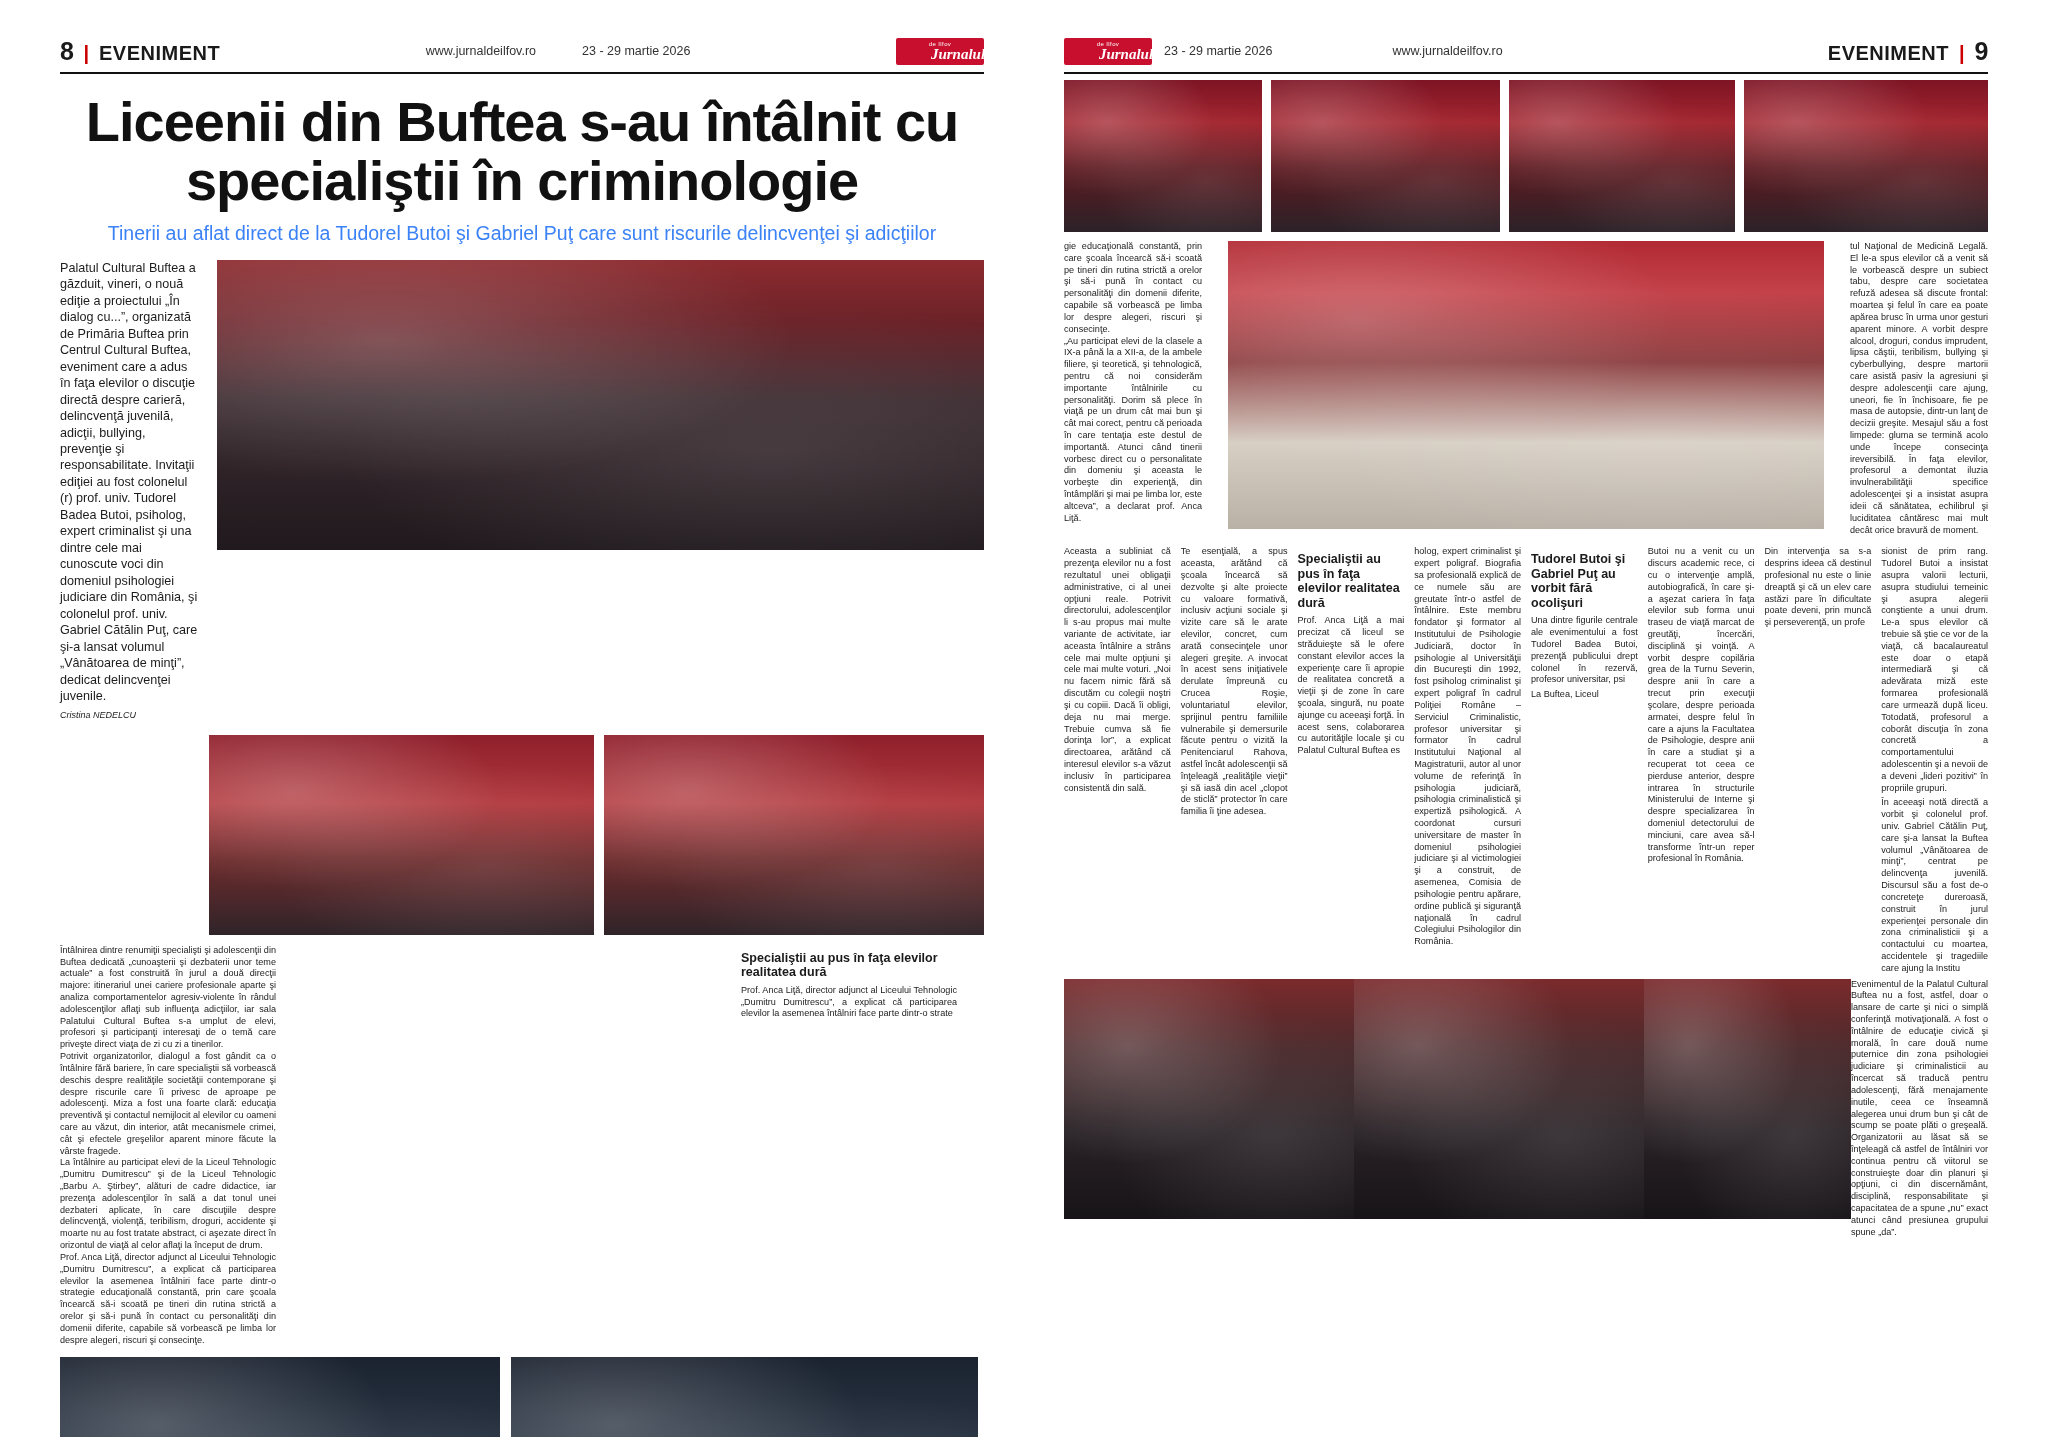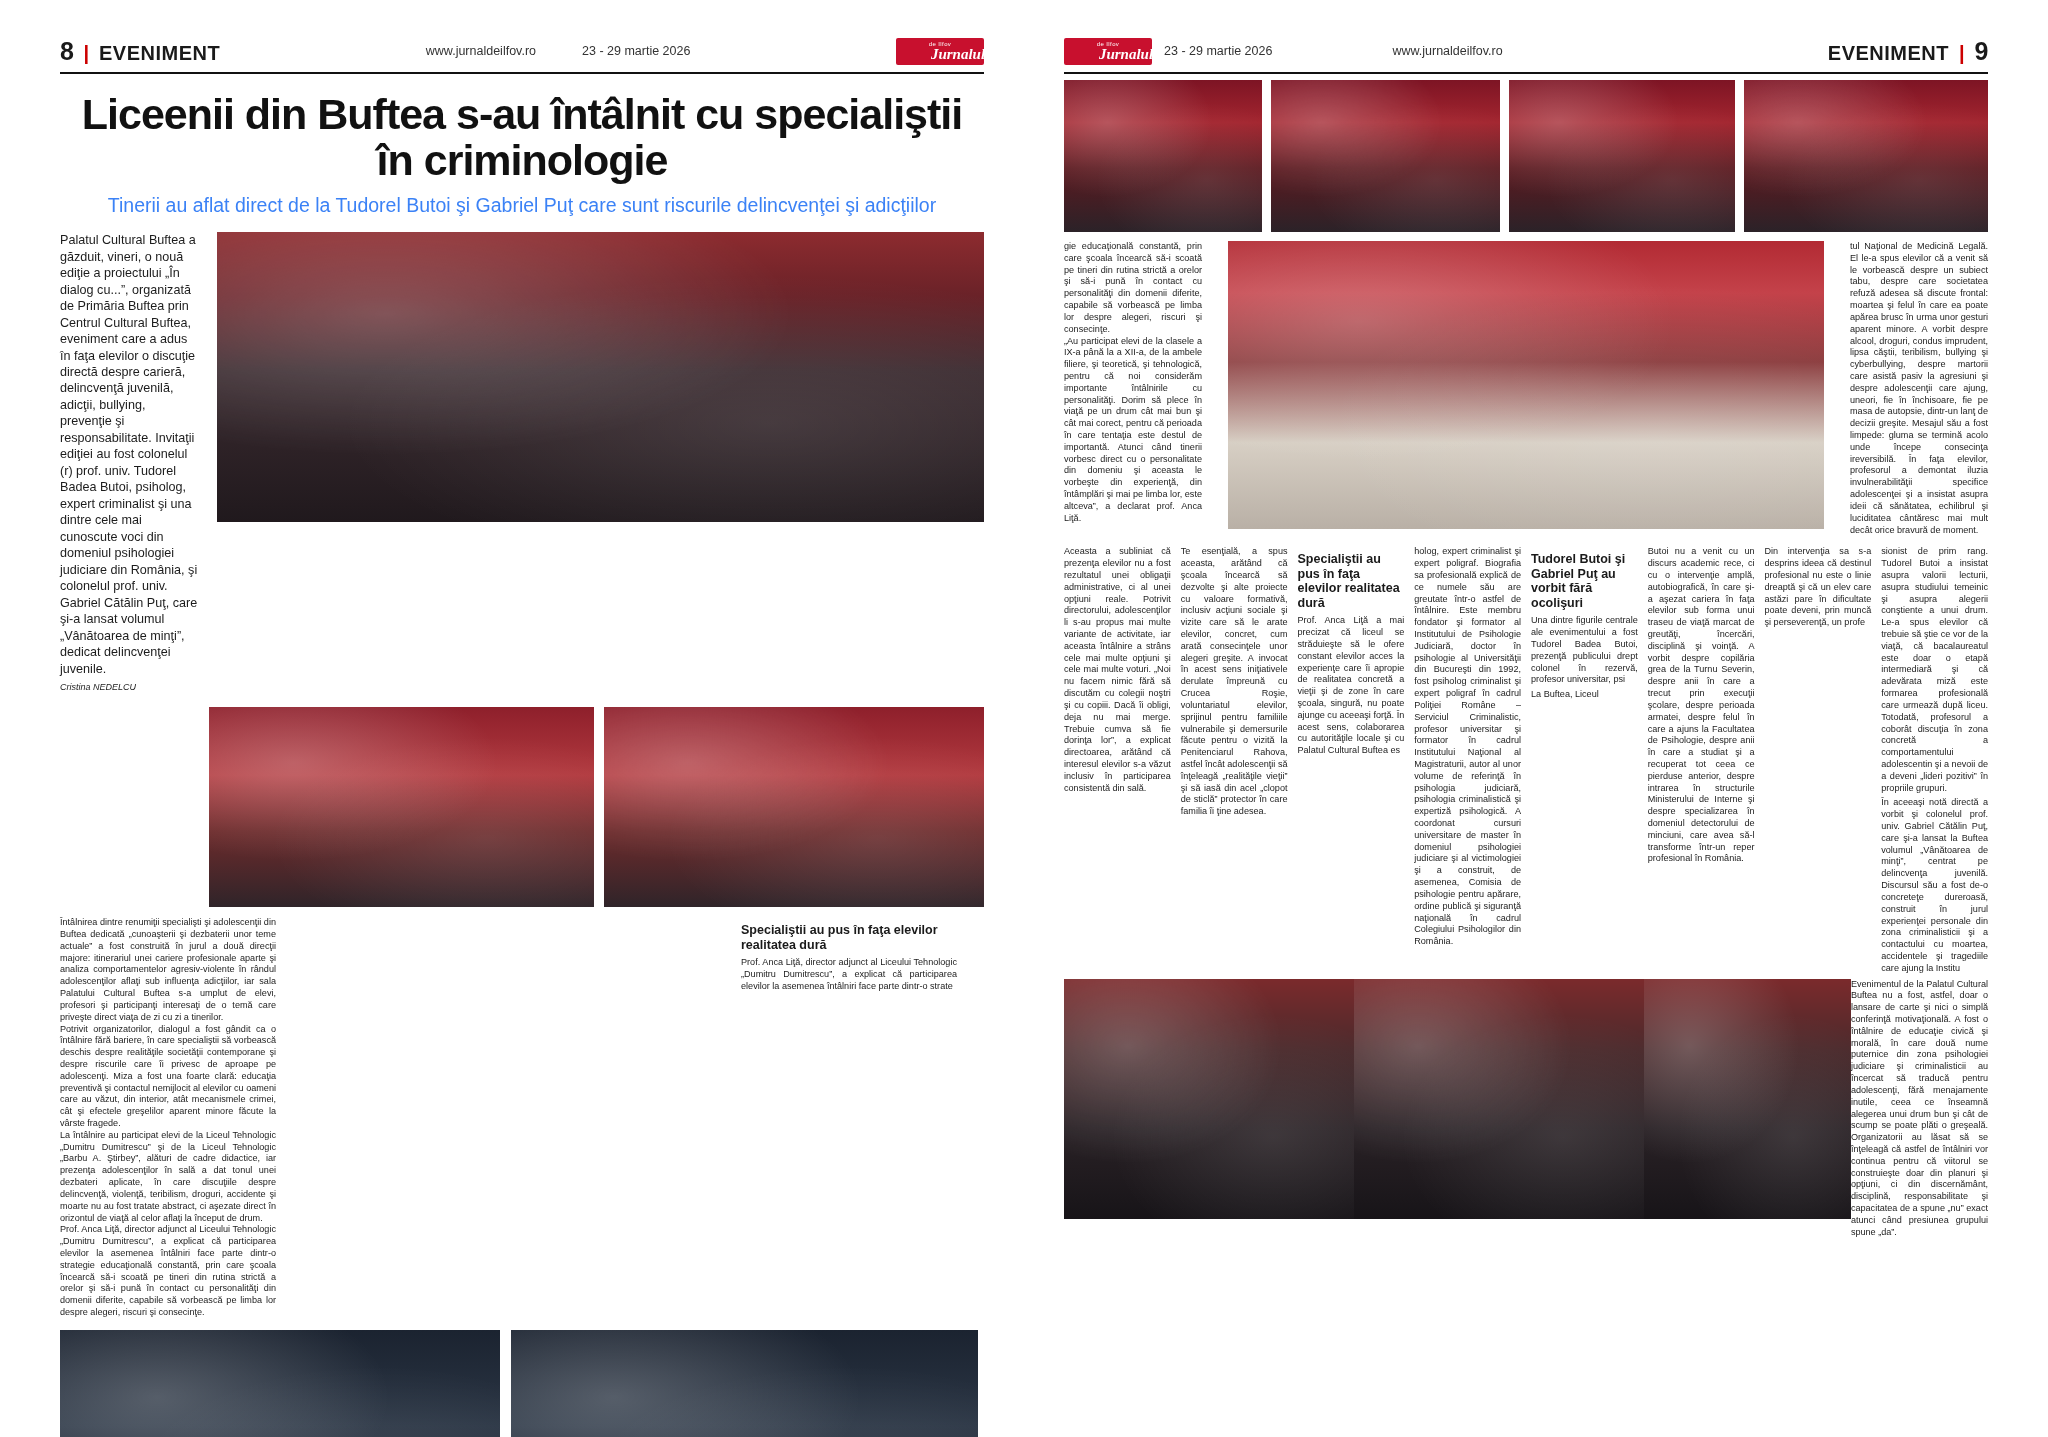--- a/index.html
+++ b/index.html
@@ -28,21 +28,21 @@
     display:flex; flex-direction:column; align-items:center; justify-content:center;
     line-height:1; border-radius:2px;
   }
   .logo-top { font-size:6px; letter-spacing:.4px; }
   .logo-main { font-family:"Liberation Serif", serif; font-weight:bold; font-size:15px; font-style:italic;margin-left:36px; }
   .rule { height:2px; background:#111; margin-top:4px; }
 
   
   .headline {
     text-align:center; font-family:"Liberation Sans", sans-serif;
-    font-weight:bold; font-size:43px; line-height:1.06; letter-spacing:-1px;
+    font-weight:bold; font-size:56px; line-height:1.06; letter-spacing:-1px;
     margin:18px 0 10px 0; color:#111;
   }
   .deck {
     text-align:center; font-size:19.5px; line-height:1.28; color:#3b82f6;
     margin:2px 0 14px 0; font-weight:normal;
   }
 
   
   .col-text { font-size:9.1px; line-height:1.30; text-align:justify; color:#1c1c1c; }
   .col-text p { margin:0 0 4px 0; text-indent:7px; }

